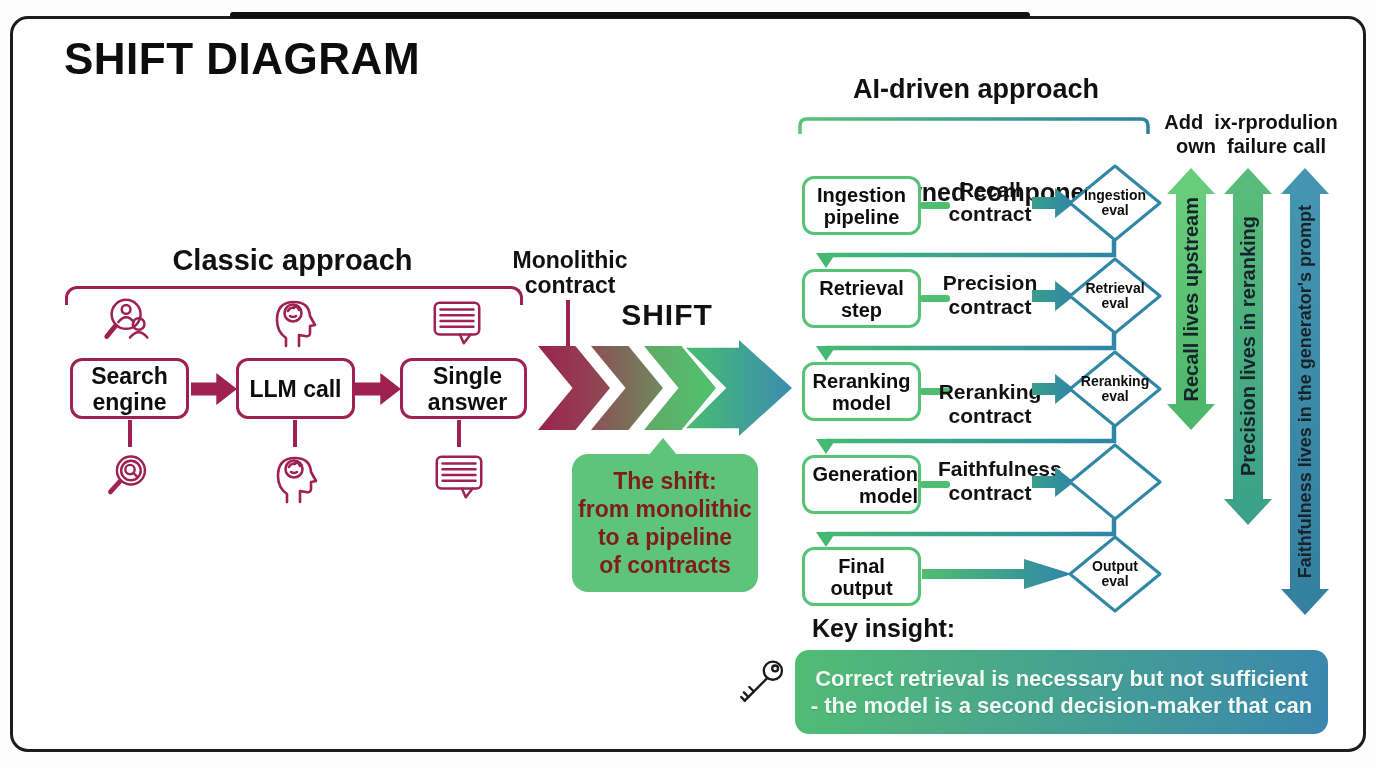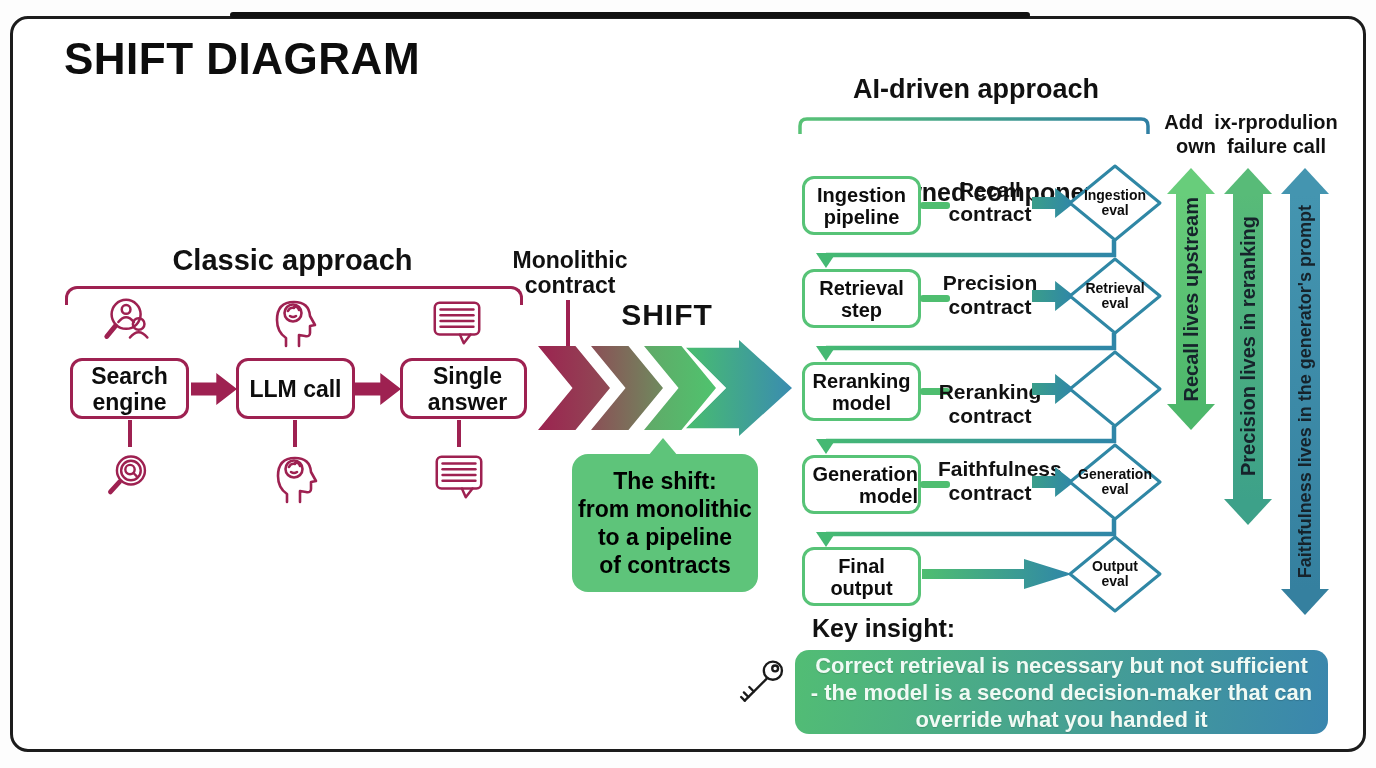--- a/index.html
+++ b/index.html
@@ -38,21 +38,21 @@
   .chev.c2{left:591px;background:linear-gradient(90deg,#8b4f56,#6f8a5e);}
   .chev.c3{left:644px;background:linear-gradient(90deg,#61a968,#4fc36e);}
   .chev.big{left:686px;top:340px;width:106px;height:96px;
     clip-path:polygon(0 8%,50% 8%,50% 0,100% 50%,50% 100%,50% 92%,0 92%,38% 50%);
     background:linear-gradient(90deg,#48bd6f,#3a8cb0);}
 
   
   .note-tail{left:648px;top:438px;width:0;height:0;border-left:15px solid transparent;border-right:15px solid transparent;border-bottom:18px solid #5ec47a;}
   .note-box{left:572px;top:454px;width:186px;height:138px;background:#5ec47a;border-radius:16px;
             display:flex;flex-direction:column;align-items:center;justify-content:center;
-            color:#000000;font-size:23px;line-height:28px;font-weight:600;text-align:center;}
+            color:#7f1d1d;font-size:23px;line-height:28px;font-weight:600;text-align:center;}
 
   
   .ai-title{left:800px;top:74px;width:352px;text-align:center;font-size:27px;font-weight:600;}
   .ai-subtitle{left:800px;top:130px;width:352px;text-align:center;font-size:25px;font-weight:600;margin-top:48px;}
   .side-note{left:1162px;top:110px;width:178px;text-align:center;font-size:20px;line-height:24px;font-weight:600;white-space:pre;}
 
   .abox{left:802px;width:113px;height:53px;border:3.5px solid #57c377;border-radius:12px;background:#fff;
         display:flex;align-items:center;justify-content:center;text-align:center;
         font-size:20px;line-height:22px;font-weight:600;color:#0d0d0d;}
   .aconn{left:920px;width:30px;height:7px;background:#4fbe70;border-radius:3px;}
@@ -234,31 +234,31 @@
 </div>
 
 <div class="abs abox" style="top:362px;">Reranking model</div>
 <div class="abs aconn" style="top:388px;"></div>
 <div class="abs contract" style="top:380px;">Reranking contract</div>
 <div class="abs tarrow" style="top:374px;"></div>
 <div class="abs diamond" style="top:349px;">
   <svg width="96" height="80" viewBox="0 0 96 80">
       <polygon points="48,3 93,40 48,77 3,40" fill="#fff" stroke="#2f87a5" stroke-width="3" stroke-linejoin="round"></polygon>
     </svg>
+  <div class="dlabel">Reranking eval</div>
 </div>
 
 <div class="abs abox" style="top:455px;text-align:right;">Generation model</div>
 <div class="abs aconn" style="top:481px;"></div>
 <div class="abs contract" style="top:457px;">Faithfulness contract</div>
 <div class="abs tarrow" style="top:467px;"></div>
 <div class="abs diamond" style="top:442px;">
   <svg width="96" height="80" viewBox="0 0 96 80">
       <polygon points="48,3 93,40 48,77 3,40" fill="#fff" stroke="#2f87a5" stroke-width="3" stroke-linejoin="round"></polygon>
     </svg>
-  <div class="dlabel">Generation eval</div>
 </div>
 
 <div class="abs abox" style="top:547px;">Final output</div>
 <div class="abs larrow"></div>
 <div class="abs diamond" style="top:534px;">
   <svg width="96" height="80" viewBox="0 0 96 80">
       <polygon points="48,3 93,40 48,77 3,40" fill="#fff" stroke="#2f87a5" stroke-width="3" stroke-linejoin="round"></polygon>
     </svg>
   <div class="dlabel">Output eval</div>
 </div>
@@ -292,14 +292,13 @@
     <circle cx="46.5" cy="13.5" r="3.2"></circle>
     <path d="M37,25 L13,49"></path>
     <path d="M13,49 L9,45"></path>
     <path d="M17,45 L12,40"></path>
     <path d="M23,39 L18,34"></path>
   </svg>
 </div>
 <div class="abs ki-box">
   <div>Correct retrieval is necessary but not sufficient</div>
   <div>- the model is a second decision-maker that can</div>
-  <div>override what you handed it</div>
 </div>
 
 </body></html>

